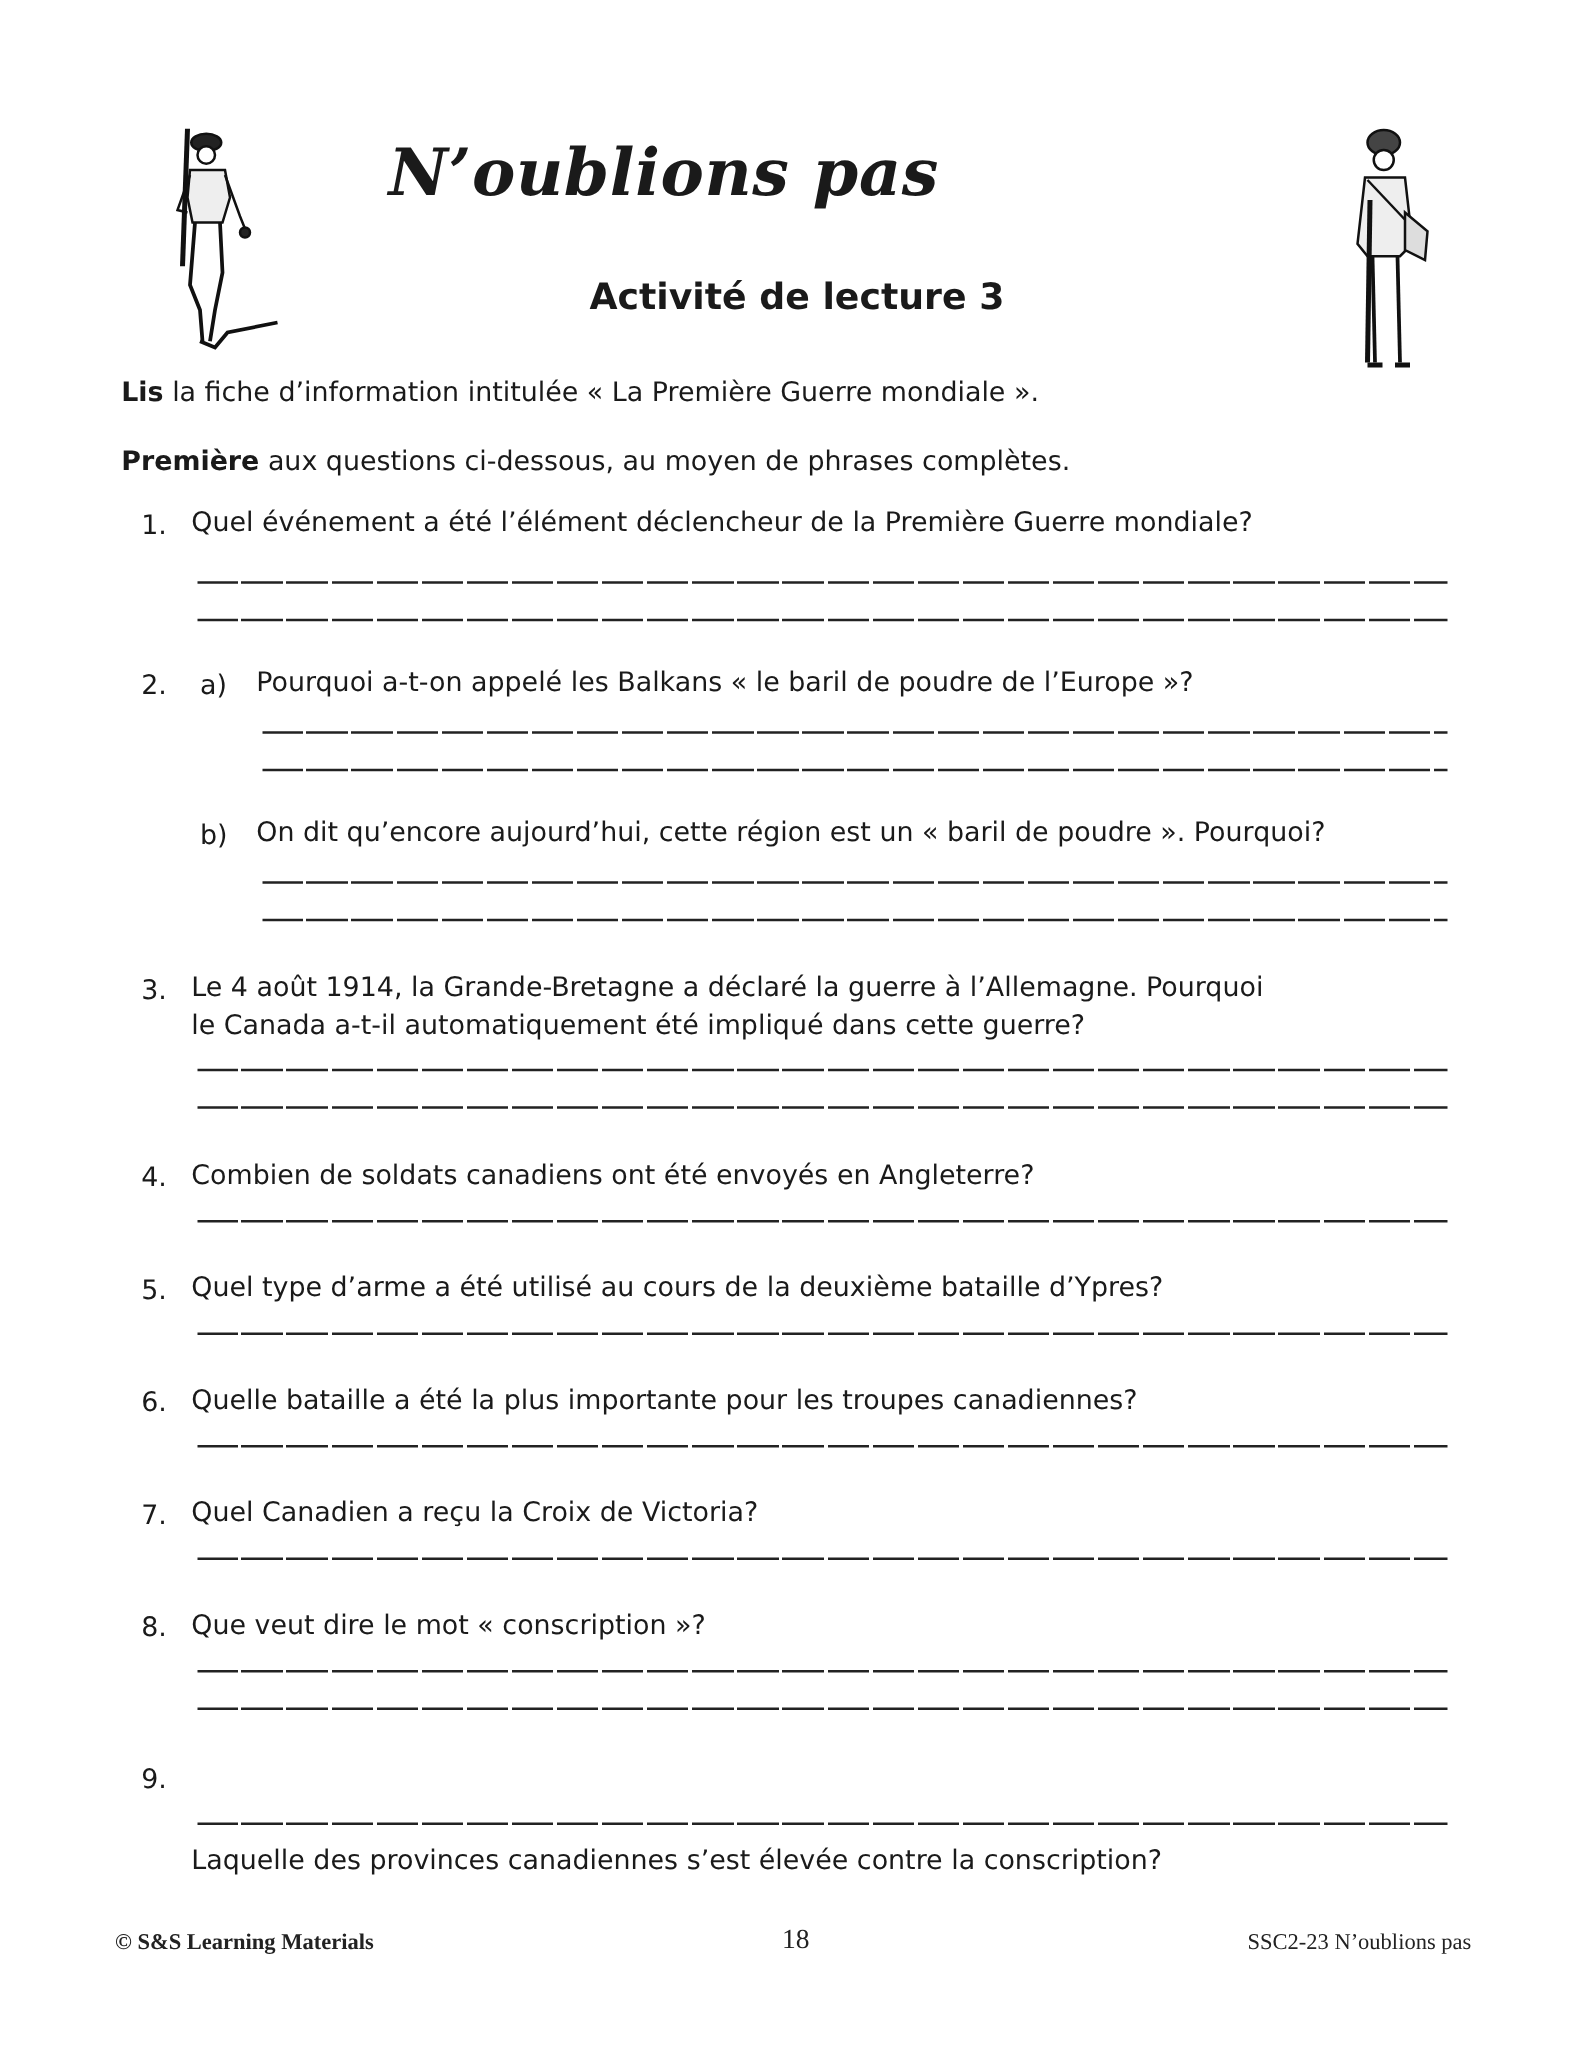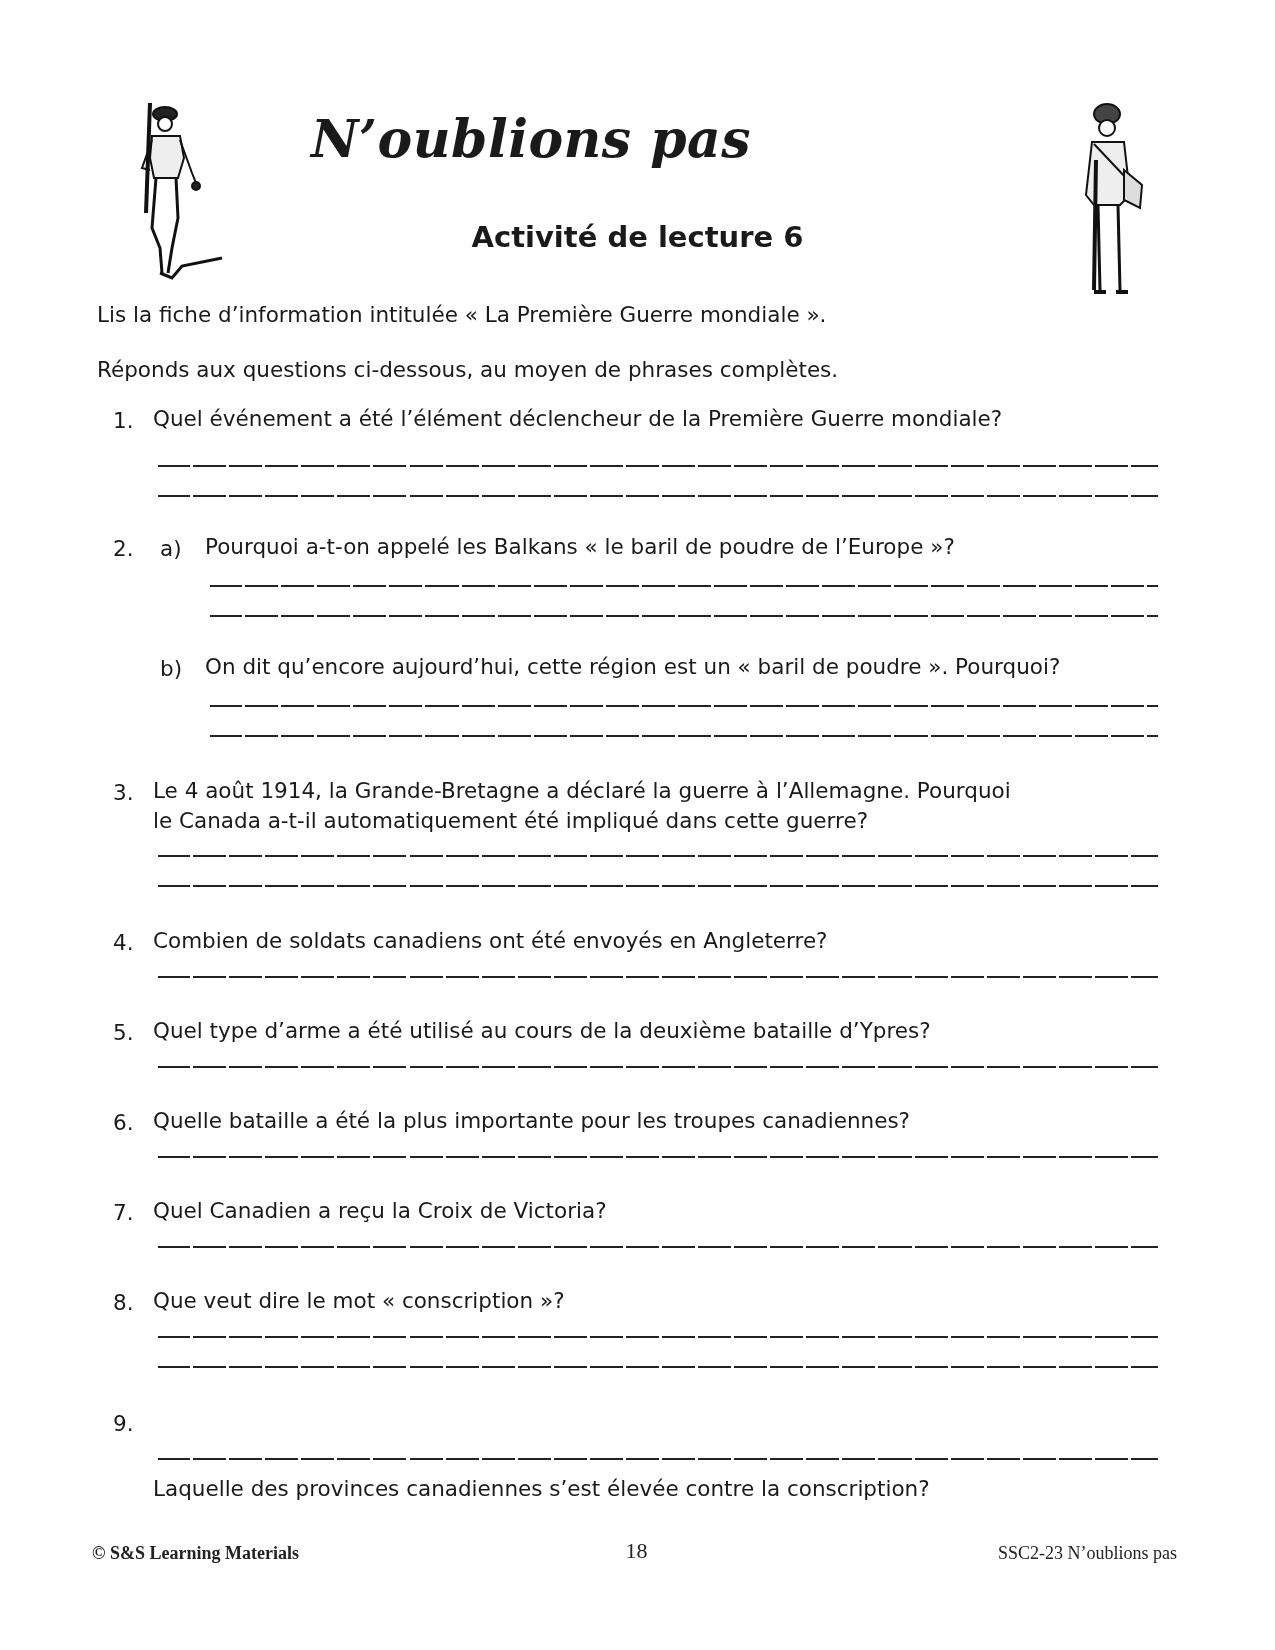--- a/index.html
+++ b/index.html
@@ -13,21 +13,21 @@
     font-family: "DejaVu Serif", serif; font-style: italic; font-weight: bold;
     font-size: 52px; letter-spacing: 0.5px; color: #1a1a1a;
   }
   .subtitle {
     left: 0; width: 1275px; top: 220px; text-align: center;
     font-family: "DejaVu Sans", sans-serif; font-weight: bold; font-size: 29px; color: #1a1a1a;
   }
   .soldier-left { left: 132px; top: 98px; width: 110px; height: 190px; }
   .soldier-right { left: 1072px; top: 100px; width: 80px; height: 200px; }
   .instr { left: 97px; font-size: 21.5px; white-space: nowrap; }
-  .instr b { font-weight: normal; }
+  .instr b { font-weight: bold; }
   .q-num { font-size: 21.5px; position: absolute; white-space: nowrap; }
   .q-text { font-size: 21.5px; position: absolute; white-space: nowrap; line-height: 30px; }
   .line {
     position: absolute; height: 0; border-top: 2.5px dashed #222;
     border-image: repeating-linear-gradient(to right, #222 0 33px, transparent 33px 36px) 1;
   }
   .footer {
     top: 1543px; font-family: "Liberation Serif", serif; font-size: 18px; color: #222;
   }
   .footer-left { left: 92px; font-weight: bold; }
@@ -62,27 +62,27 @@
       <path d="M22 44 L56 80"></path>
       <path d="M52 70 L70 85 L68 108 L52 100 Z" fill="#ddd"></path>
       <line x1="24" y1="60" x2="22" y2="190" stroke-width="4"></line>
       <path d="M26 105 L28 190" stroke-width="3"></path>
       <path d="M46 105 L48 190" stroke-width="3"></path>
       <path d="M22 192 L34 192 M44 192 L56 192" stroke-width="4"></path>
     </g>
   </svg>
 </div>
 <div class="abs title">N’oublions pas</div>
-<div class="abs subtitle">Activité de lecture 6</div>
+<div class="abs subtitle">Activité de lecture 3</div>
 
 <div class="abs instr" style="top:302px;">
   <b>Lis</b><span> la fiche d’information intitulée « La Première Guerre mondiale ».</span>
 </div>
 <div class="abs instr" style="top:357px;">
-  <b>Réponds</b><span> aux questions ci-dessous, au moyen de phrases complètes.</span>
+  <b>Première</b><span> aux questions ci-dessous, au moyen de phrases complètes.</span>
 </div>
 
 <div>
   <span class="q-num" style="left:113px;top:408px;">1.</span>
   <span class="q-text" style="left:153px;top:404px;">Quel événement a été l’élément déclencheur de la Première Guerre mondiale?</span>
   <div class="line" style="left:158px;width:1000px;top:465px;"></div>
   <div class="line" style="left:158px;width:1000px;top:495px;"></div>
 </div>
 
 <div>

